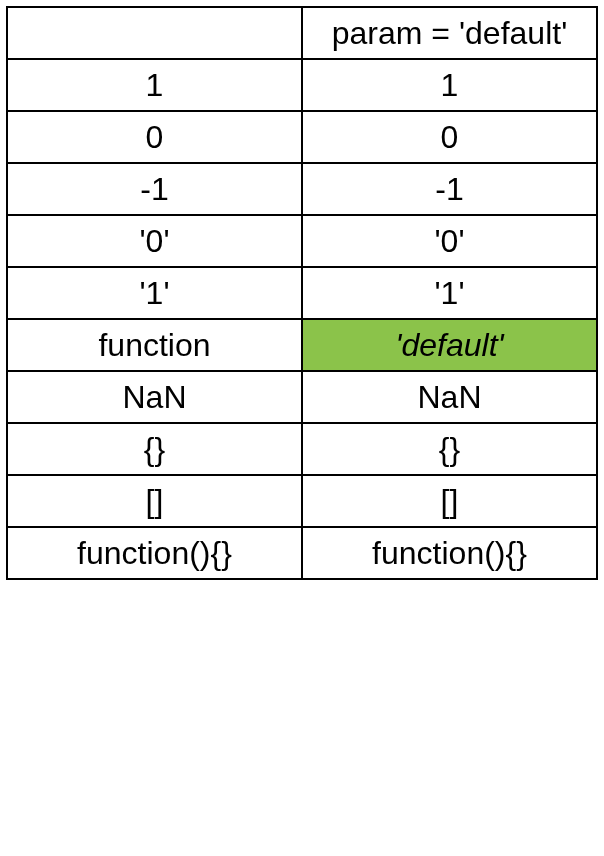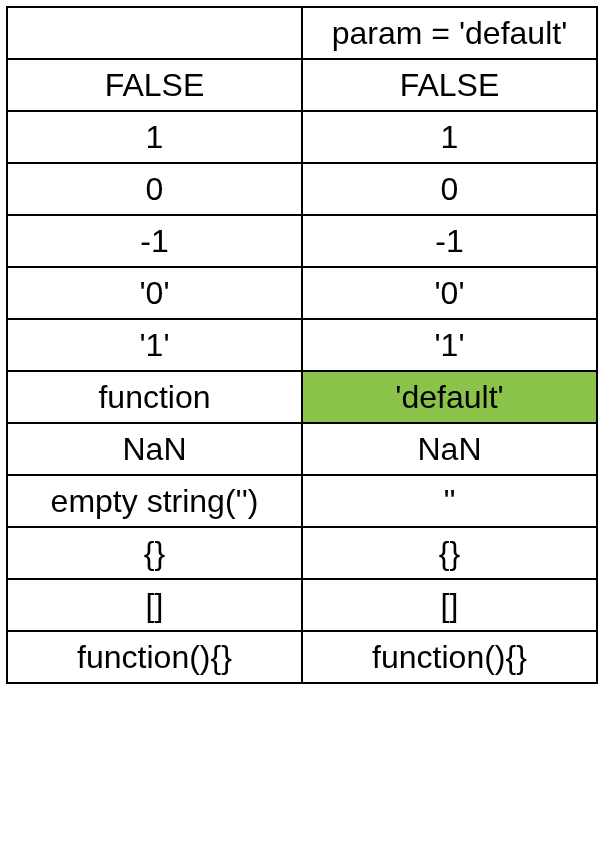--- a/index.html
+++ b/index.html
@@ -25,35 +25,32 @@
       height: 52px;
       line-height: 1;
       padding: 2px 4px;
       color: #000;
     }
     td.header-left {
       
     }
     td.highlight {
       background: #8bc34a;
+      font-style: italic;
     }
   </style>
 </head>
 <body>
 
 <table>
   <tbody>
     <tr>
       <td class="header-left"></td>
       <td>param = 'default'</td>
     </tr>
-      <tr>
-        <td>FALSE</td>
-        <td>FALSE</td>
-      </tr>
       <tr>
         <td>1</td>
         <td>1</td>
       </tr>
       <tr>
         <td>0</td>
         <td>0</td>
       </tr>
       <tr>
         <td>-1</td>
@@ -69,24 +66,20 @@
       </tr>
       <tr>
         <td>function</td>
         <td class="highlight">'default'</td>
       </tr>
       <tr>
         <td>NaN</td>
         <td>NaN</td>
       </tr>
       <tr>
-        <td>empty string('')</td>
-        <td>''</td>
-      </tr>
-      <tr>
         <td>{}</td>
         <td>{}</td>
       </tr>
       <tr>
         <td>[]</td>
         <td>[]</td>
       </tr>
       <tr>
         <td>function(){}</td>
         <td>function(){}</td>

